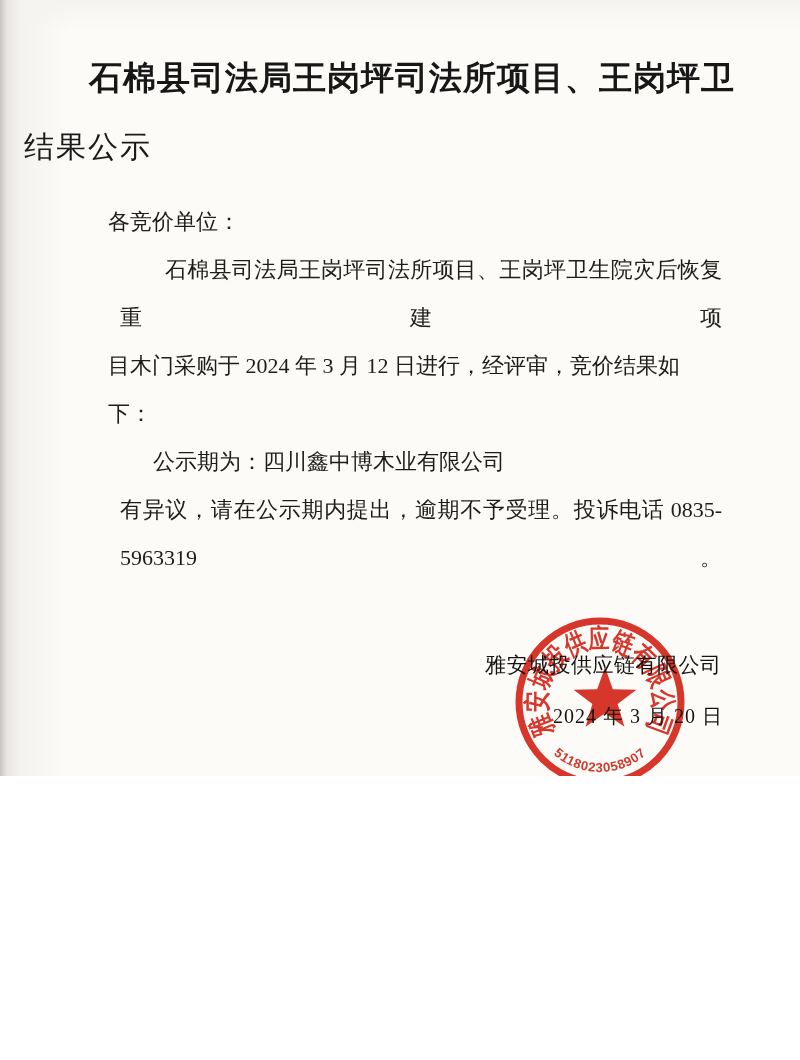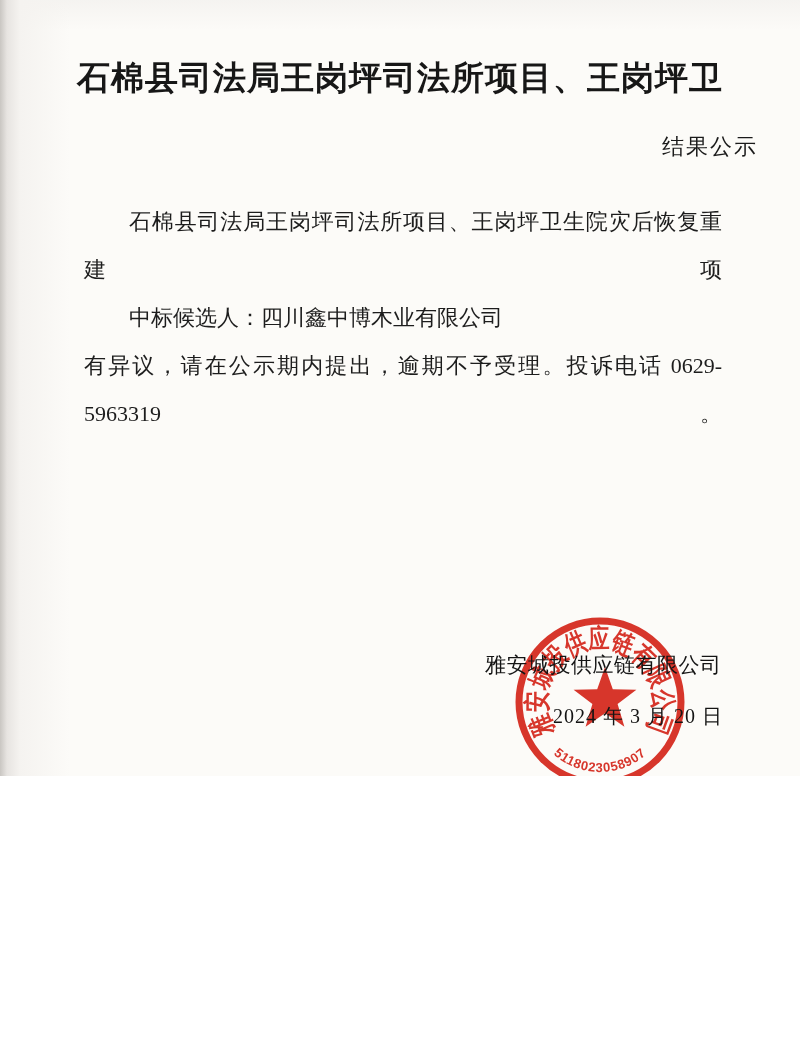--- a/index.html
+++ b/index.html
@@ -9,52 +9,54 @@
     width: 800px;
     height: 776px;
     margin: 0 auto;
     background:
       linear-gradient(to right, #c9c6c2 0px, #e7e4e1 7px, #f5f3f0 20px, rgba(252,251,249,0) 70px),
       linear-gradient(to bottom, rgba(240,238,235,0.6) 0px, rgba(252,251,249,0) 30px),
       #fcfbf8;
     overflow: hidden;
     font-family: "Liberation Serif", "DejaVu Serif", serif;
     color: #1c1c1c;
+    padding-left: 24px;
   }
   .title {
     padding-top: 50px;
     text-align: center;
     font-size: 33px;
     font-weight: bold;
     line-height: 56px;
     letter-spacing: 1px;
     color: #171717;
   }
   .subtitle {
     margin-top: 24px;
-    text-align: right;
-    font-size: 22px;
+    text-align: left;
+    font-size: 30px;
     line-height: 34px;
     letter-spacing: 2px;
     padding-right: 42px;
     color: #1a1a1a;
   }
   .body-text {
     margin: 34px 78px 0 84px;
     font-size: 22px;
     line-height: 48px;
     color: #1d1d1d;
   }
   .line { white-space: nowrap; }
   .wrap { white-space: normal; }
   .indent { text-indent: 45px; }
   .just {
     white-space: normal;
     text-align: justify;
     text-align-last: justify;
+    margin-left: 12px;
   }
   .bold { font-weight: normal; }
   .signature-company {
     position: absolute;
     left: 485px;
     top: 650px;
     font-size: 21px;
     line-height: 30px;
     letter-spacing: 0.5px;
     color: #141414;
@@ -95,23 +97,25 @@
 
 <div class="page">
 
   <div class="title">
     <div>石棉县司法局王岗坪司法所项目、王岗坪卫</div>
   </div>
 
   <div class="subtitle">结果公示</div>
 
   <div class="body-text">
+    <div class="line">各竞价单位：</div>
     <div class="just indent">石棉县司法局王岗坪司法所项目、王岗坪卫生院灾后恢复重建项</div>
-    <div class="line indent"><span>中标候选人：</span><span class="bold">四川鑫中博木业有限公司</span></div>
-    <div class="just">有异议，请在公示期内提出，逾期不予受理。投诉电话 0629-5963319。</div>
+    <div class="wrap">目木门采购于 2024 年 3 月 12 日进行，经评审，竞价结果如下：</div>
+    <div class="line indent"><span>公示期为：</span><span class="bold">四川鑫中博木业有限公司</span></div>
+    <div class="just">有异议，请在公示期内提出，逾期不予受理。投诉电话 0835-5963319。</div>
   </div>
 
   <svg class="seal" width="190" height="190" viewBox="0 0 190 190" aria-hidden="true">
     <defs>
       <path id="sealArcTop" d="M 50.8 126 A 54 54 0 1 1 139.2 126" fill="none"></path>
       <path id="sealArcBottom" d="M 45.5 144.5 A 70 70 0 0 0 144.5 144.5" fill="none"></path>
     </defs>
     <circle cx="95" cy="95" r="81" fill="none" stroke-width="7" stroke="#d7271c"></circle>
     <polygon points="100,60 107.8,82.3 131.4,82.8 112.6,97.1 119.4,119.7 100,106.2 80.6,119.7 87.4,97.1 68.6,82.8 92.2,82.3" fill="#d7271c"></polygon>
     <text class="seal-arc-text" fill="#d7271c">

